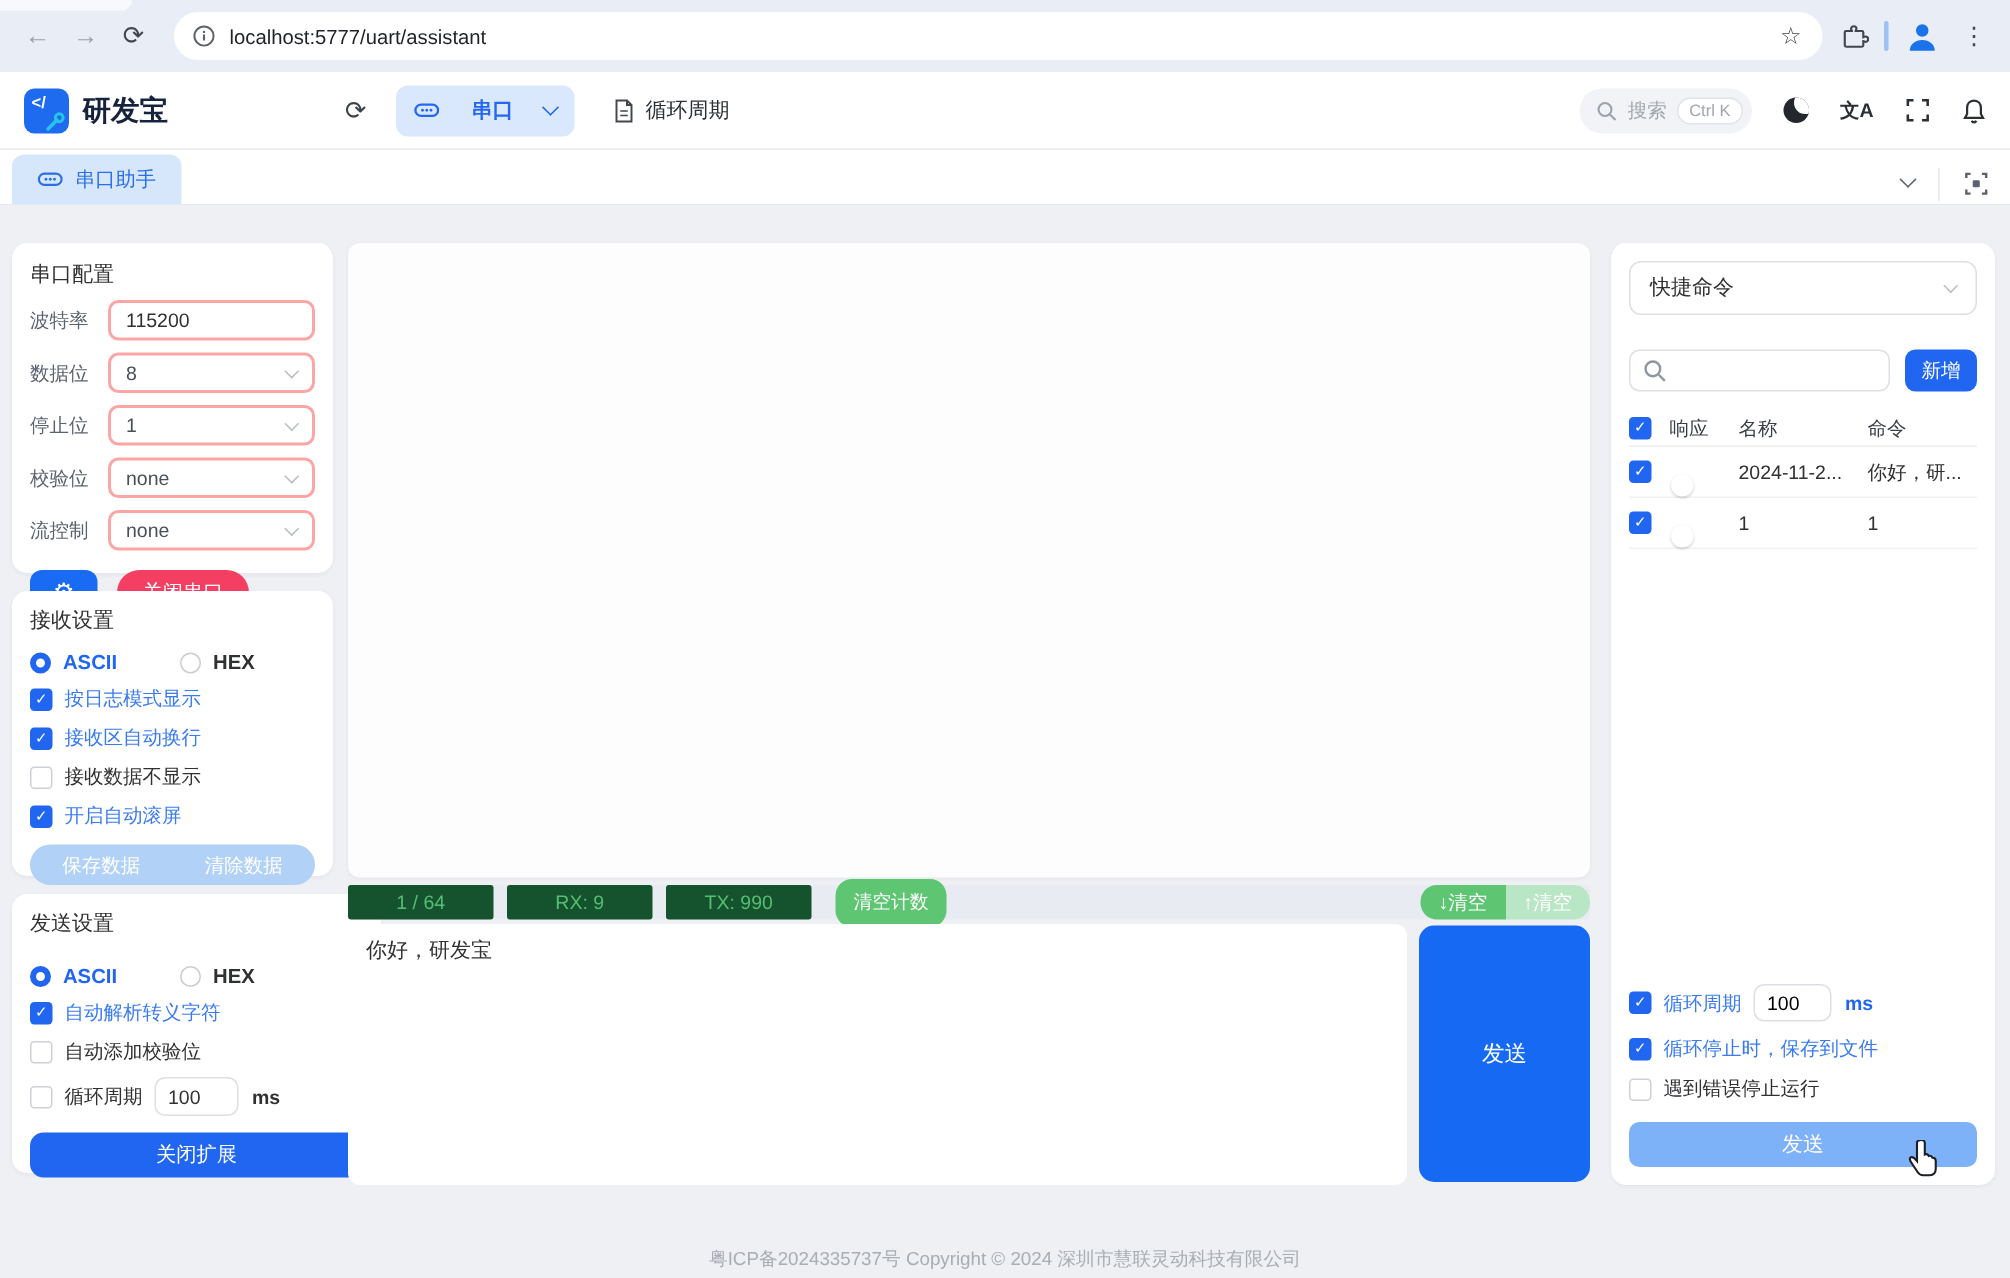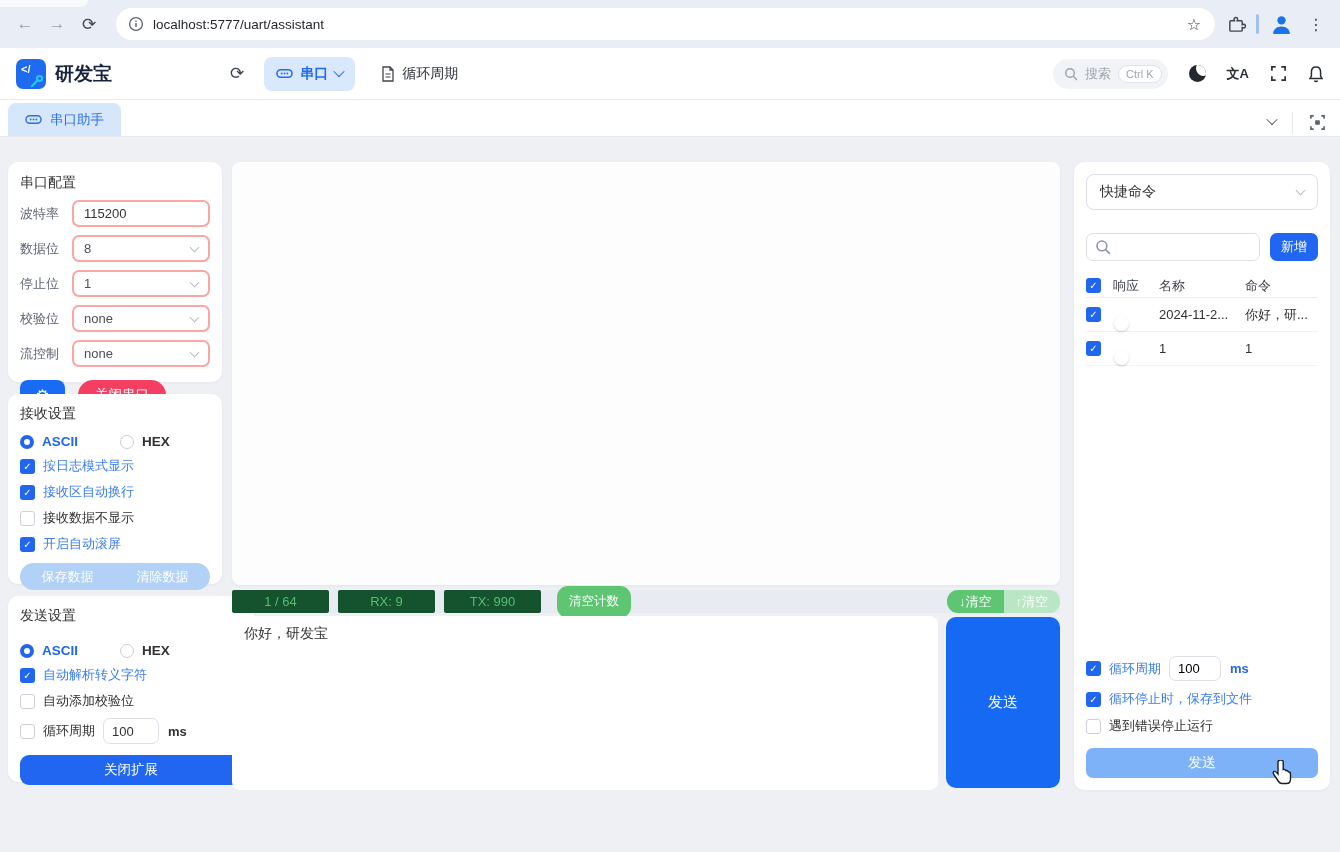--- a/index.html
+++ b/index.html
@@ -18,21 +18,21 @@
   .chrome-right { display:flex; align-items:center; gap:10px; padding-right:2px; }
   .vdivider { width:3px; height:20px; background:#9fc0f3; border-radius:2px; }
   .dots { font-size:16px; color:#42464d; letter-spacing:0; padding:0 4px; }
 
   
   .appheader { position:absolute; top:48px; left:0; width:1340px; height:52px; background:#ffffff; border-bottom:1px solid #e7e9ef; display:flex; align-items:center; padding:0 16px; }
   .logo { width:30px; height:30px; background:#1f6bf0; border-radius:7px; position:relative; flex:none; }
   .logo .code { position:absolute; top:4px; left:5px; color:#fff; font-size:11px; font-weight:bold; }
   .appname { font-size:19px; font-weight:bold; color:#17233d; margin-left:9px; }
   .hdr-reload { margin-left:118px; font-size:17px; color:#3c424a; }
-  .serialbtn { margin-left:20px; height:34px; background:#d9e8fc; border-radius:8px; display:flex; align-items:center; gap:7px; padding:0 12px; color:#2468f2; font-size:14px; font-weight:bold; }
+  .serialbtn { margin-left:20px; height:34px; background:#d9e8fc; border-radius:8px; display:flex; align-items:center; gap:21px; padding:0 12px; color:#2468f2; font-size:14px; font-weight:bold; }
   .tutorial { margin-left:26px; display:flex; align-items:center; gap:7px; font-size:14px; color:#2b2f36; }
   .hdr-right { margin-left:auto; display:flex; align-items:center; gap:21px; }
   .searchpill { height:30px; background:#f1f3f6; border-radius:15px; display:flex; align-items:center; gap:7px; padding:0 6px 0 11px; }
   .searchtxt { font-size:13px; color:#a0a6b0; }
   .kbd { background:#fff; border:1px solid #e0e3e8; border-radius:10px; font-size:11px; color:#a0a6b0; padding:2px 7px; }
   .moon { width:17px; height:17px; border-radius:50%; background:#23272e; position:relative; overflow:hidden; }
   .moon::after { content:''; position:absolute; left:7px; top:-4px; width:15px; height:15px; border-radius:50%; background:#fff; }
   .translate { font-size:13px; font-weight:bold; color:#2b2f36; }
 
   
@@ -375,18 +375,19 @@
         <span class="cblabel on">循环停止时，保存到文件</span>
       </div>
       <div class="cbrow">
         <span class="cb off">✓</span>
         <span class="cblabel">遇到错误停止运行</span>
       </div>
       <div class="litesend">发送</div>
     </div>
   </div>
 
+  <div id="footer">粤ICP备2024335737号 Copyright © 2024 深圳市慧联灵动科技有限公司</div>
 
   <svg id="cursor" width="22" height="26" viewBox="0 0 22 26">
     <path d="M8 2 v12 c0 0 -2.5 -3 -4 -2.5 c-1.5.5 -.5 2.5.5 4 l4 6 c.8 1.2 2 2 3.5 2 h4.5 c2.5 0 4 -1.8 4 -4.3 v-5.2 c0 -1.4 -1 -2.2 -2.2 -2.2 -.4 -1 -1.4 -1.5 -2.5 -1.2 -.4 -.9 -1.5 -1.4 -2.6 -1 V2 c0 -1.4 -1 -2 -2.3 -2 C9 0 8 .7 8 2z" fill="#fff" stroke="#1b1f26" stroke-width="1.4"></path>
   </svg>
 
 </div>
 
 </body></html>

